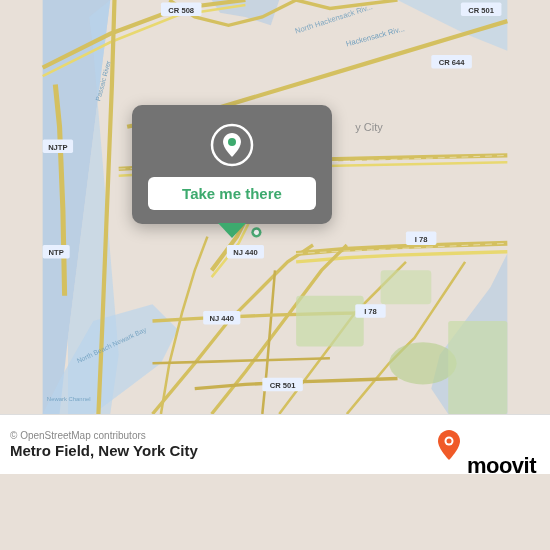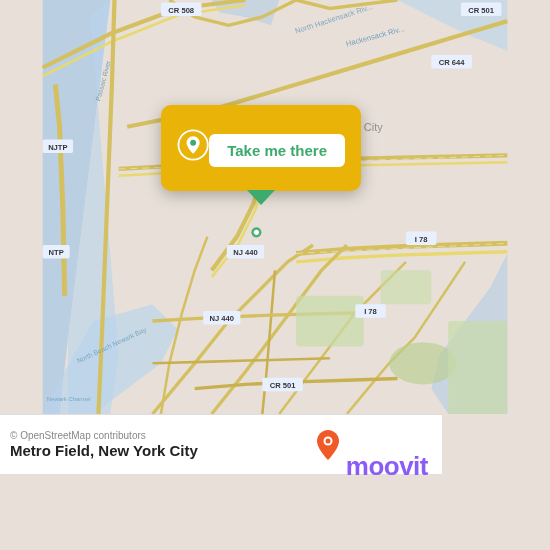--- a/index.html
+++ b/index.html
@@ -23,27 +23,27 @@
     
     #map-svg {
       width: 100%;
       height: 100%;
     }
 
     
     #popup-card {
       position: absolute;
       top: 105px;
-      left: 161px;
+      left: 132px;
       width: 200px;
-      background: #eab308;
+      background: #737373;
       border-radius: 10px;
       padding: 18px 16px 14px;
       display: flex;
-      flex-direction: row;
+      flex-direction: column;
       align-items: center;
       box-shadow: 0 4px 16px rgba(0,0,0,0.28);
       cursor: pointer;
     }
 
     #popup-card::after {
       content: '';
       position: absolute;
       bottom: -14px;
       left: 50%;
@@ -70,21 +70,21 @@
       font-size: 15px;
       font-weight: 600;
       cursor: pointer;
       white-space: nowrap;
       width: 100%;
       text-align: center;
     }
 
     
     #bottom-bar {
-      width: 442px;
+      width: 550px;
       height: 60px;
       background: white;
       border-top: 1px solid #ddd;
       display: flex;
       align-items: center;
       justify-content: space-between;
       padding: 0 14px 0 10px;
     }
 
     #bottom-left {
@@ -109,23 +109,23 @@
       align-items: center;
       gap: 5px;
     }
 
     .moovit-pin {
       width: 26px;
       height: 32px;
     }
 
     #moovit-text {
-      font-size: 26px;
+      font-size: 22px;
       font-weight: 700;
-      color: #8b5cf6;
+      color: #000000;
       letter-spacing: -0.5px;
       margin-top: 43px;
     }
   </style>
 </head>
 <body>
 
 <div id="map-container">
   <svg id="map-svg" viewBox="0 0 550 490" xmlns="http://www.w3.org/2000/svg">
 

